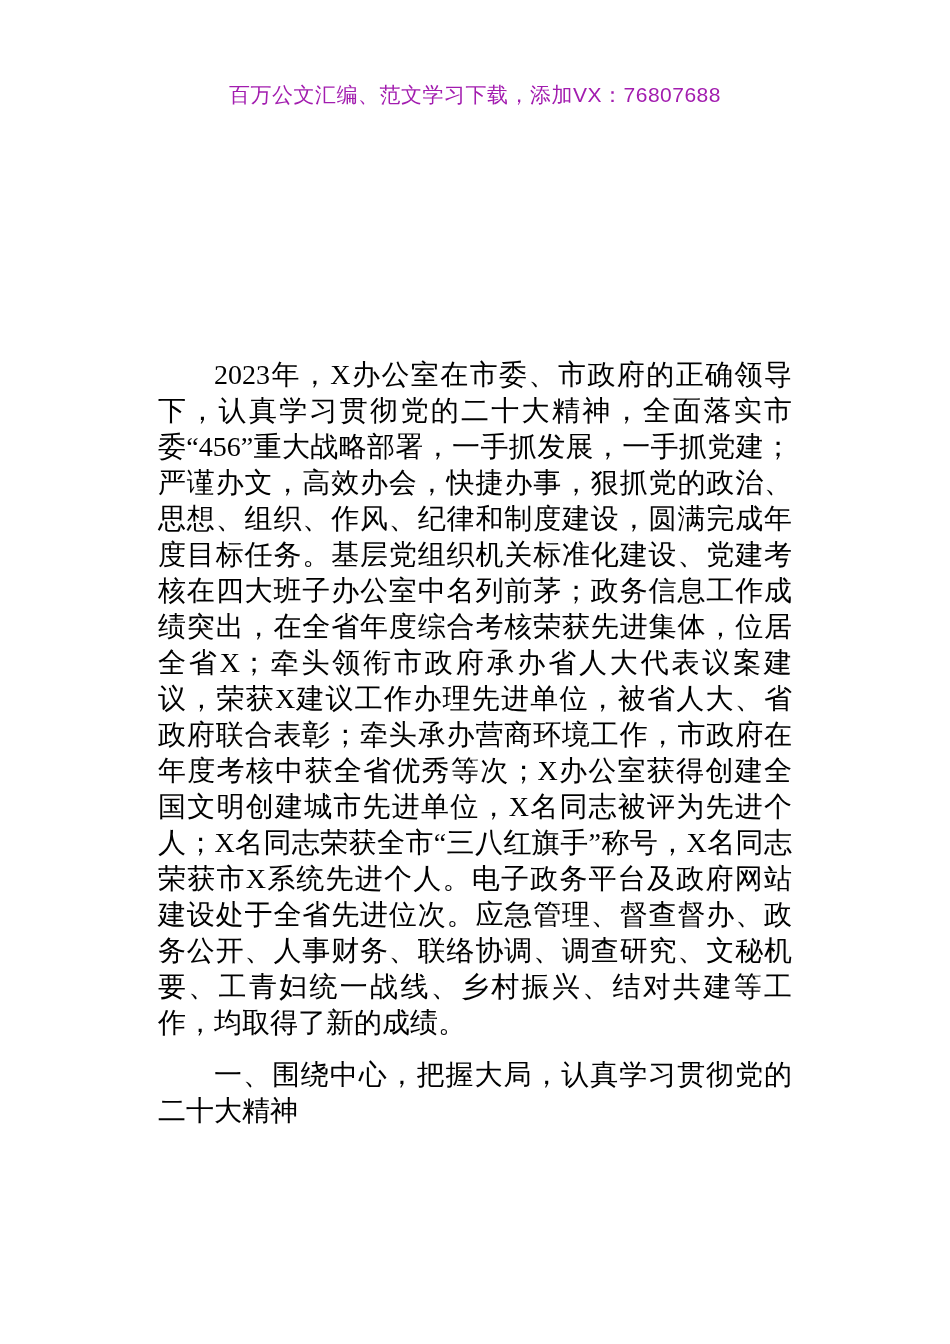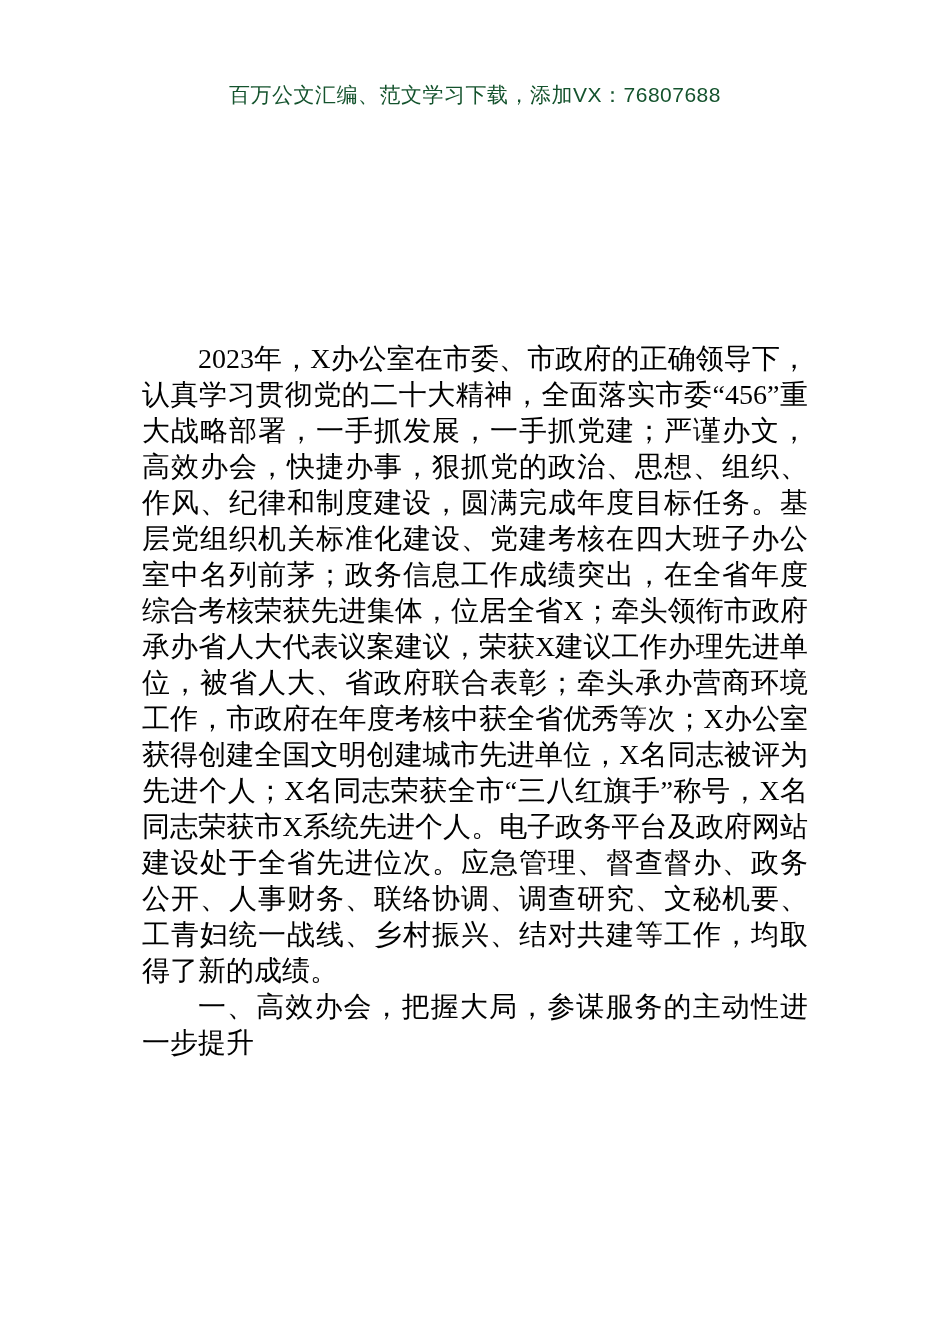--- a/index.html
+++ b/index.html
@@ -44,32 +44,32 @@
     top: 341px;
     left: 142px;
     width: 666px;
     font-size: 28px;
     line-height: 36px;
     text-align: justify;
     text-justify: inter-ideograph;
     color: #000000;
   }
   .doc-body p {
-    margin: 0;
+    margin: 16px;
     padding: 0;
     text-indent: 2em;
     word-break: break-all;
   }
 </style>
 </head>
 <body>
 
 <div class="page">
 
-  <div class="promo-banner" style="color: #14532d;">百万公文汇编、范文学习下载，添加VX：76807688</div>
+  <div class="promo-banner" style="color: #a21caf;">百万公文汇编、范文学习下载，添加VX：76807688</div>
 
 
   <div class="doc-body">
     <p>2023年，X办公室在市委、市政府的正确领导下，认真学习贯彻党的二十大精神，全面落实市委“456”重大战略部署，一手抓发展，一手抓党建；严谨办文，高效办会，快捷办事，狠抓党的政治、思想、组织、作风、纪律和制度建设，圆满完成年度目标任务。基层党组织机关标准化建设、党建考核在四大班子办公室中名列前茅；政务信息工作成绩突出，在全省年度综合考核荣获先进集体，位居全省X；牵头领衔市政府承办省人大代表议案建议，荣获X建议工作办理先进单位，被省人大、省政府联合表彰；牵头承办营商环境工作，市政府在年度考核中获全省优秀等次；X办公室获得创建全国文明创建城市先进单位，X名同志被评为先进个人；X名同志荣获全市“三八红旗手”称号，X名同志荣获市X系统先进个人。电子政务平台及政府网站建设处于全省先进位次。应急管理、督查督办、政务公开、人事财务、联络协调、调查研究、文秘机要、工青妇统一战线、乡村振兴、结对共建等工作，均取得了新的成绩。</p>
-    <p>一、高效办会，把握大局，参谋服务的主动性进一步提升</p>
+    <p>一、围绕中心，把握大局，认真学习贯彻党的二十大精神</p>
   </div>
 
 </div>
 
 </body></html>

